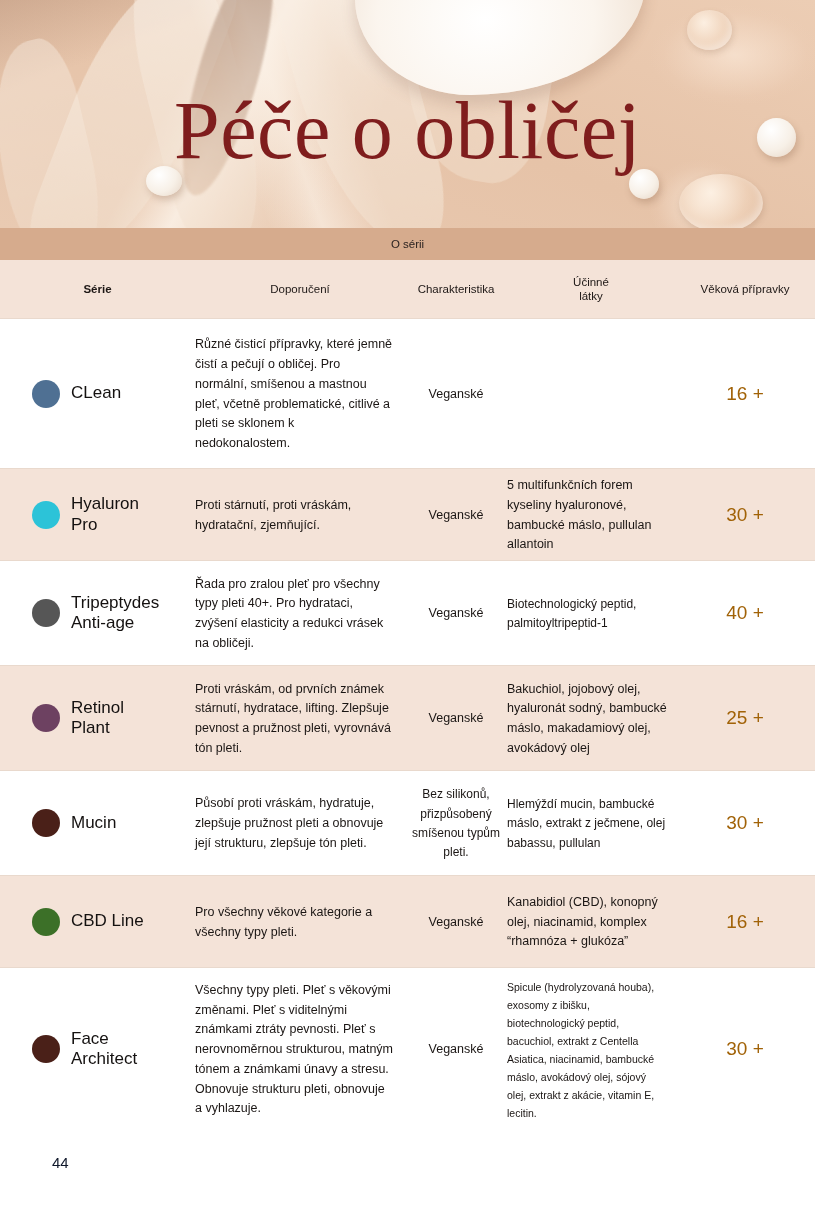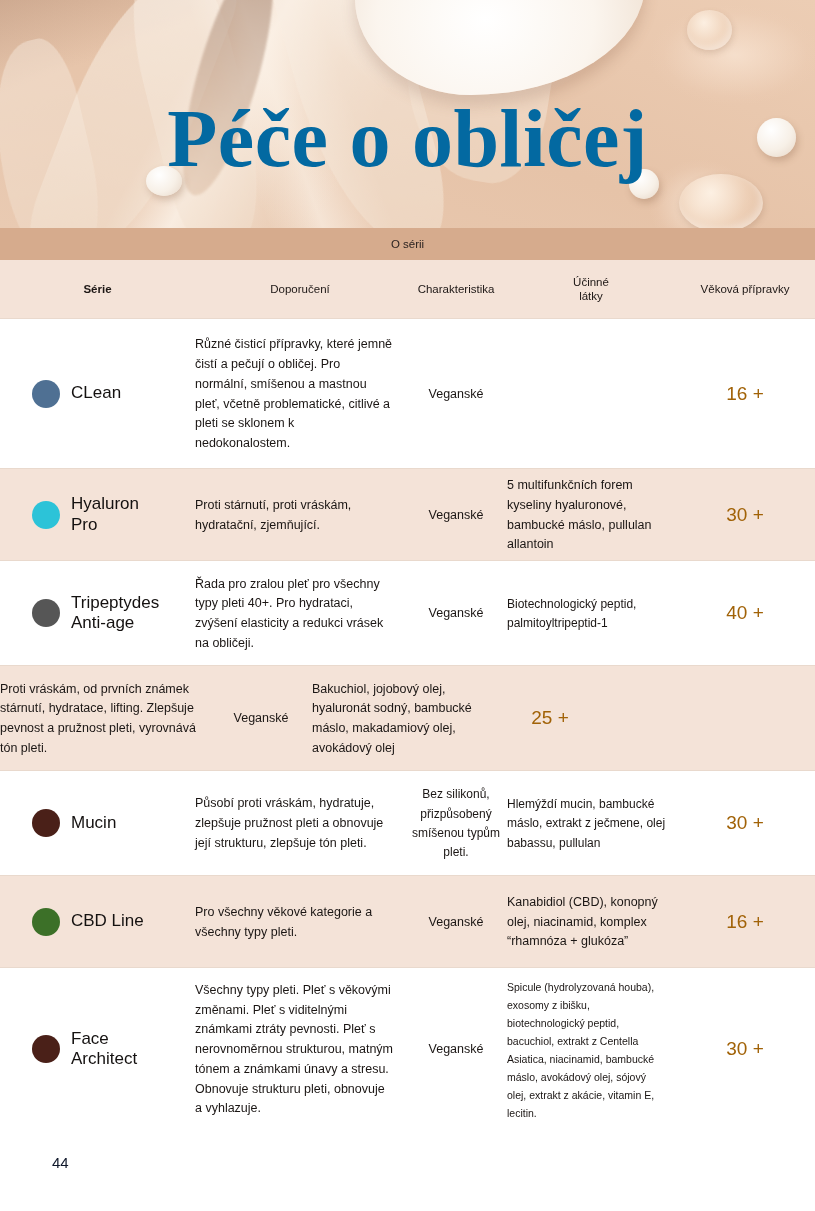--- a/index.html
+++ b/index.html
@@ -66,27 +66,27 @@
   .blob.b5 { left: 679px; top: 174px; width: 84px; height: 58px; }
   .blob.big-cream {
     left: 355px; top: -120px; width: 290px; height: 215px;
     background: radial-gradient(ellipse at 45% 65%, #ffffff 0%, #fbf5ee 48%, #f0e2d4 78%, rgba(236,205,180,0) 100%);
     border-radius: 48% 52% 60% 40% / 55% 48% 52% 45%;
     box-shadow: 0 10px 14px rgba(130,88,64,0.22);
   }
   .hero-title {
     position: absolute;
     left: 0; right: 0;
-    top: 98px;
+    top: 90px;
     text-align: center;
     font-family: "Liberation Serif", "DejaVu Serif", serif;
     font-size: 82px;
     line-height: 1;
-    font-weight: 700;
-    color: #0369a1;
+    font-weight: 400;
+    color: #7f1d1d;
     letter-spacing: 0.5px;
     white-space: nowrap;
   }
 
   
   .band {
     width: 815px;
     height: 32px;
     background: #d6ab8d;
     display: flex;
@@ -234,20 +234,25 @@
           <span class="dot" style="background: rgb(86, 86, 86);"></span>
           <span class="serie-name">Tripeptydes
 Anti-age</span>
         </div>
         <div class="c-dop"><span class="cell-text ">Řada pro zralou pleť pro všechny typy pleti 40+. Pro hydrataci, zvýšení elasticity a redukci vrásek na obličeji.</span></div>
         <div class="c-char"><span class="cell-text ">Veganské</span></div>
         <div class="c-ucin"><span class="cell-text small">Biotechnologický peptid, palmitoyltripeptid-1</span></div>
         <div class="c-vek"><span class="age">40 +</span></div>
       </div>
       <div class="row alt" style="min-height: 105px;">
+        <div class="c-serie">
+          <span class="dot" style="background: rgb(109, 65, 97);"></span>
+          <span class="serie-name">Retinol
+Plant</span>
+        </div>
         <div class="c-dop"><span class="cell-text ">Proti vráskám, od prvních známek stárnutí, hydratace, lifting. Zlepšuje pevnost a pružnost pleti, vyrovnává tón pleti.</span></div>
         <div class="c-char"><span class="cell-text ">Veganské</span></div>
         <div class="c-ucin"><span class="cell-text ">Bakuchiol, jojobový olej, hyaluronát sodný, bambucké máslo, makadamiový olej, avokádový olej</span></div>
         <div class="c-vek"><span class="age">25 +</span></div>
       </div>
       <div class="row plain" style="min-height: 105px;">
         <div class="c-serie">
           <span class="dot" style="background: rgb(74, 32, 24);"></span>
           <span class="serie-name">Mucin</span>
         </div>

